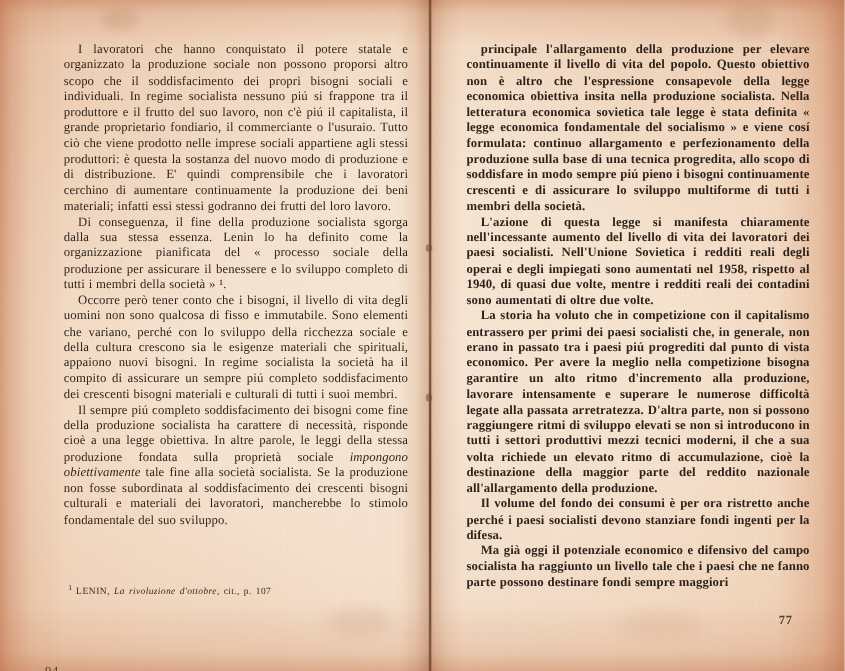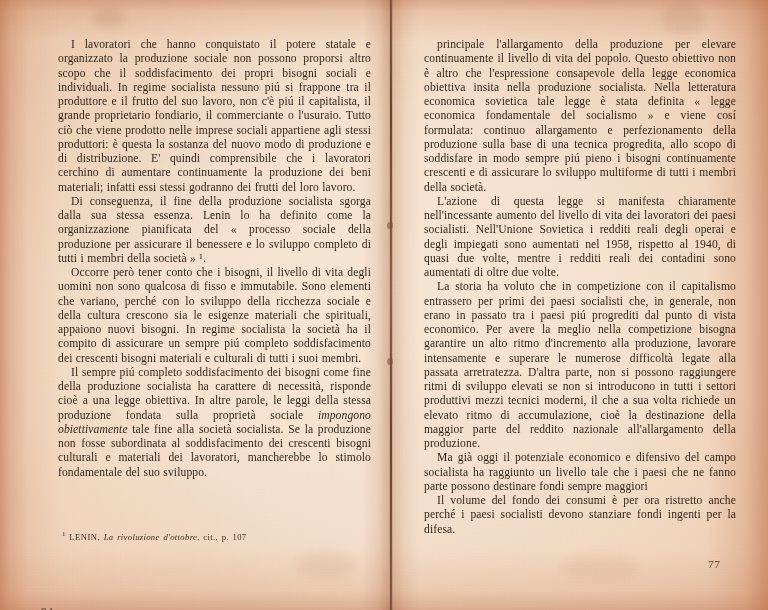--- a/index.html
+++ b/index.html
@@ -127,21 +127,21 @@
     filter: blur(0.6px);
   }
 
   
   .page {
     position: absolute;
     top: 0;
     height: 610px;
   }
   .page-left  { left: 0;   width: 390px; }
-  .page-right { left: 390px; width: 340px; }
+  .page-right { left: 390px; width: 340px; font-weight: bold; }
 
   .textblock {
     position: absolute;
     color: #241a12;
     font-family: "Liberation Serif", serif;
     font-size: 11.6px;
     line-height: 14.25px;
     text-align: justify;
     text-justify: inter-word;
     letter-spacing: 0.1px;
@@ -240,22 +240,22 @@
     </div>
 
     <div class="folio folio-left ink-soft">94</div>
   </div>
 
   <div class="page page-right">
     <div class="textblock textblock-right ink-soft" style="left:34px;">
       <p><span>principale l'allargamento della produzione per elevare continuamente il livello di vita del popolo. Questo obiettivo non è altro che l'espressione consapevole della legge economica obiettiva insita nella produzione socialista. Nella letteratura economica sovietica tale legge è stata definita « legge economica fondamentale del socialismo » e viene cosí formulata: continuo allargamento e perfezionamento della produzione sulla base di una tecnica progredita, allo scopo di soddisfare in modo sempre piú pieno i bisogni continuamente crescenti e di assicurare lo sviluppo multiforme di tutti i membri della società.</span></p>
       <p><span>L'azione di questa legge si manifesta chiaramente nell'incessante aumento del livello di vita dei lavoratori dei paesi socialisti. Nell'Unione Sovietica i redditi reali degli operai e degli impiegati sono aumentati nel 1958, rispetto al 1940, di quasi due volte, mentre i redditi reali dei contadini sono aumentati di oltre due volte.</span></p>
       <p><span>La storia ha voluto che in competizione con il capitalismo entrassero per primi dei paesi socialisti che, in generale, non erano in passato tra i paesi piú progrediti dal punto di vista economico. Per avere la meglio nella competizione bisogna garantire un alto ritmo d'incremento alla produzione, lavorare intensamente e superare le numerose difficoltà legate alla passata arretratezza. D'altra parte, non si possono raggiungere ritmi di sviluppo elevati se non si introducono in tutti i settori produttivi mezzi tecnici moderni, il che a sua volta richiede un elevato ritmo di accumulazione, cioè la destinazione della maggior parte del reddito nazionale all'allargamento della produzione.</span></p>
+      <p><span>Il volume del fondo dei consumi è per ora ristretto anche perché i paesi socialisti devono stanziare fondi ingenti per la difesa.</span></p>
       <p><span>Ma già oggi il potenziale economico e difensivo del campo socialista ha raggiunto un livello tale che i paesi che ne fanno parte possono destinare fondi sempre maggiori</span></p>
-      <p><span>Il volume del fondo dei consumi è per ora ristretto anche perché i paesi socialisti devono stanziare fondi ingenti per la difesa.</span></p>
     </div>
 
     <div class="folio ink-soft" style="left:318px; top:558px;">77</div>
   </div>
 
   <div class="gutter"></div>
   <div class="gutter-line"></div>
   <div class="gutter-nub" style="top:222px;"></div>
   <div class="gutter-nub" style="top:358px;"></div>
 

